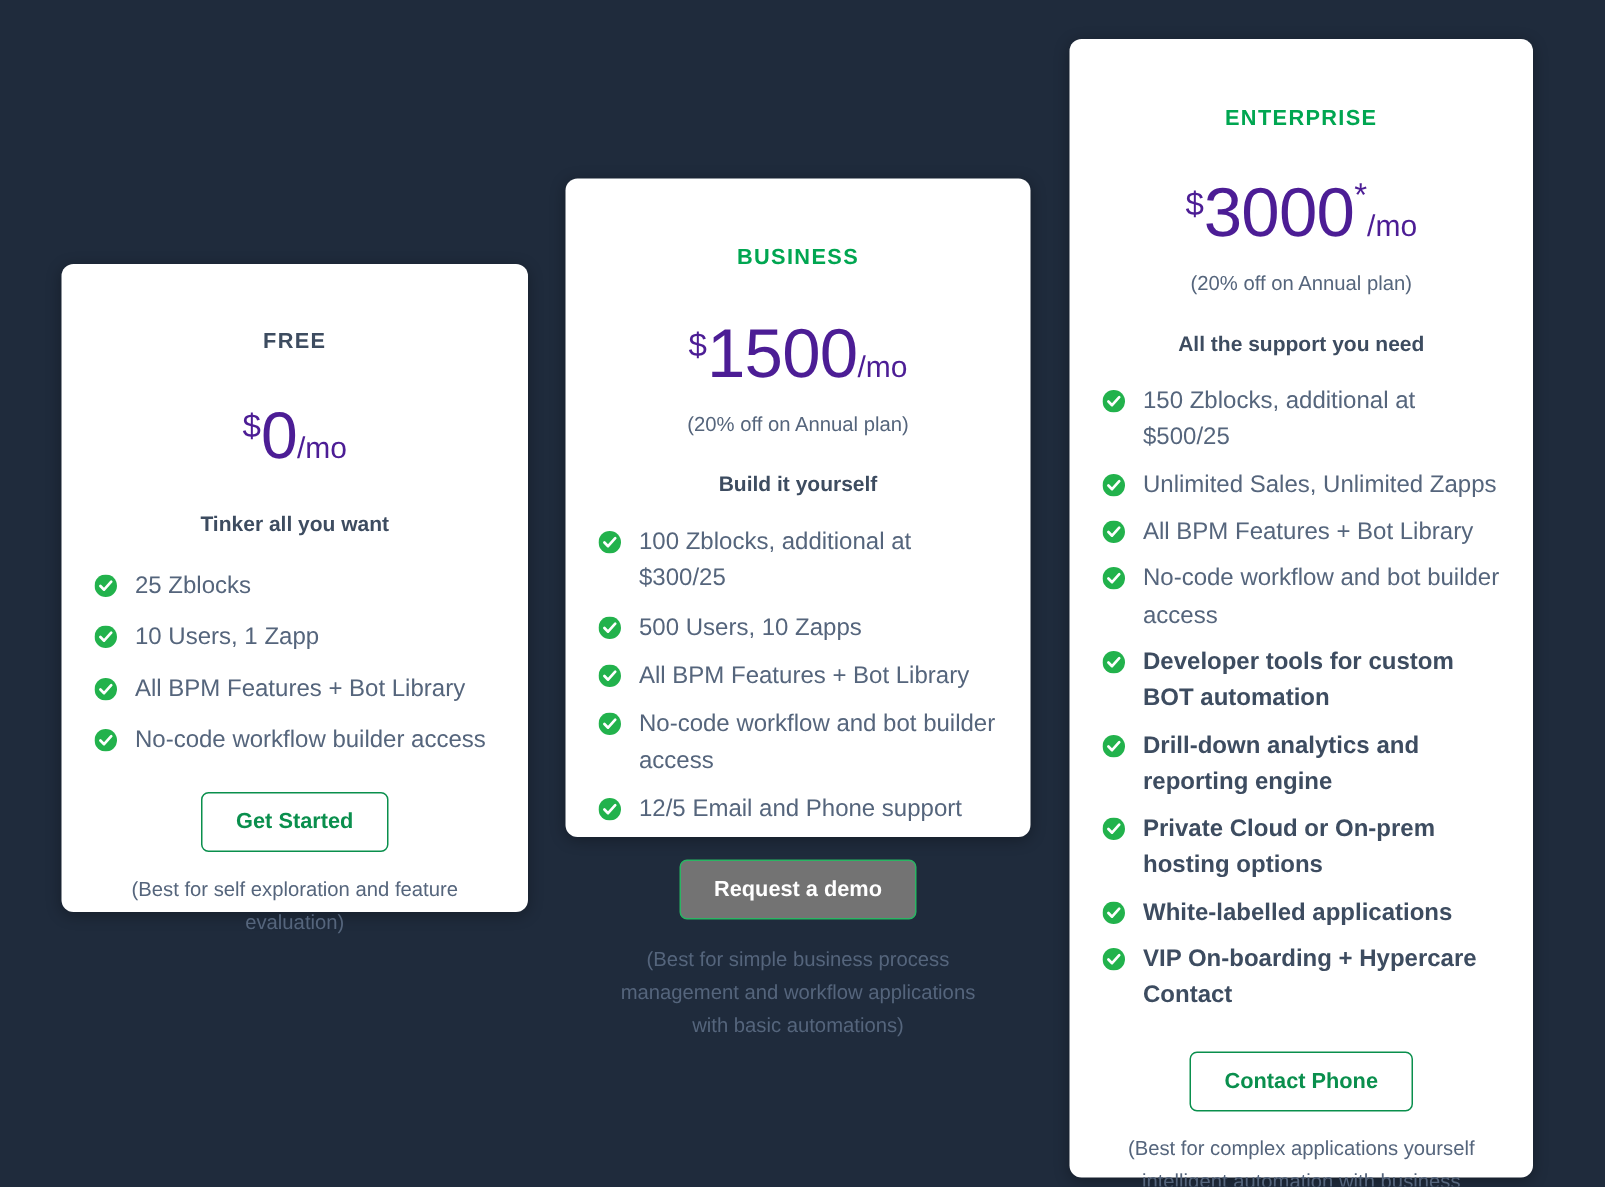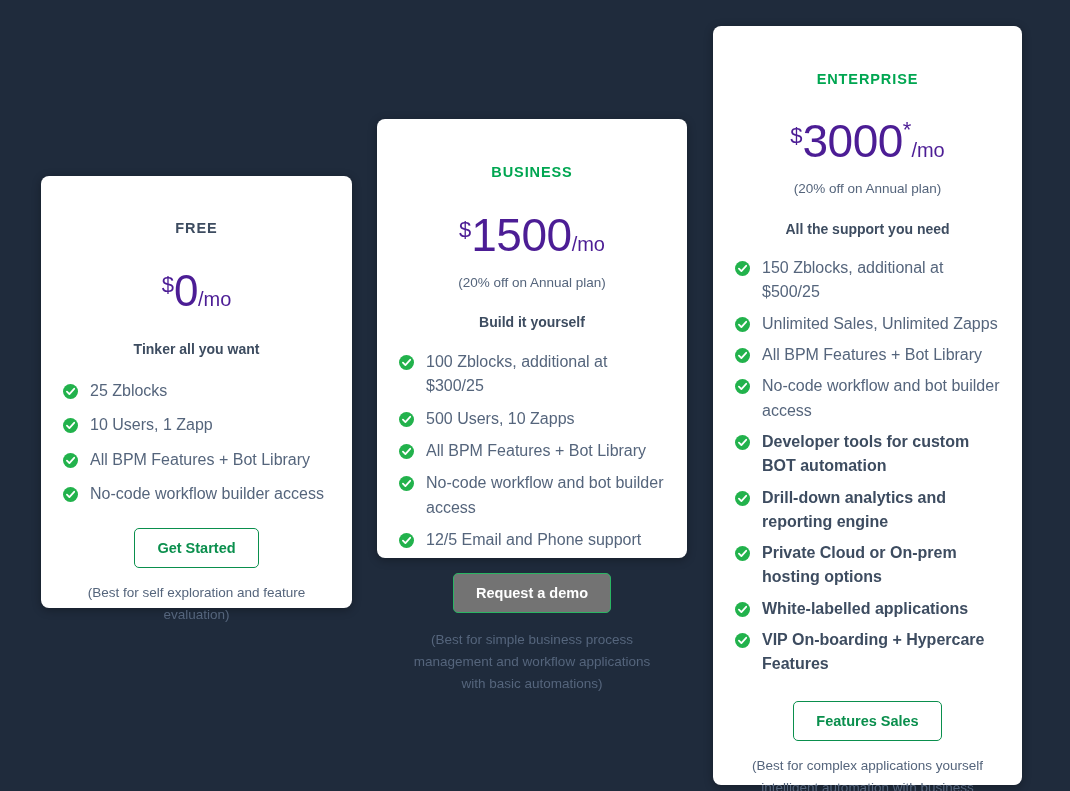--- a/index.html
+++ b/index.html
@@ -321,22 +321,22 @@
               <circle cx="8" cy="8" r="8" fill="#22b24c"></circle>
               <path d="M4.2 8.2 L6.8 10.8 L11.9 5.1" stroke="#ffffff" stroke-width="1.9" fill="none" stroke-linecap="round" stroke-linejoin="round"></path>
             </svg></span>
         <span>White-labelled applications</span>
       </li>
       <li class="feature strong">
         <span class="check-icon"><svg viewBox="0 0 16 16" width="15" height="15">
               <circle cx="8" cy="8" r="8" fill="#22b24c"></circle>
               <path d="M4.2 8.2 L6.8 10.8 L11.9 5.1" stroke="#ffffff" stroke-width="1.9" fill="none" stroke-linecap="round" stroke-linejoin="round"></path>
             </svg></span>
-        <span>VIP On-boarding + Hypercare Features</span>
+        <span>VIP On-boarding + Hypercare Contact</span>
       </li>
     </ul>
     <div class="cta-wrap">
-      <button class="btn btn-outline">Features Sales</button>
+      <button class="btn btn-outline">Contact Phone</button>
     </div>
     <div class="best-for">(Best for complex applications yourself intelligent automation with business process management)</div>
   </div>
 
 </div>
 
 </body></html>

